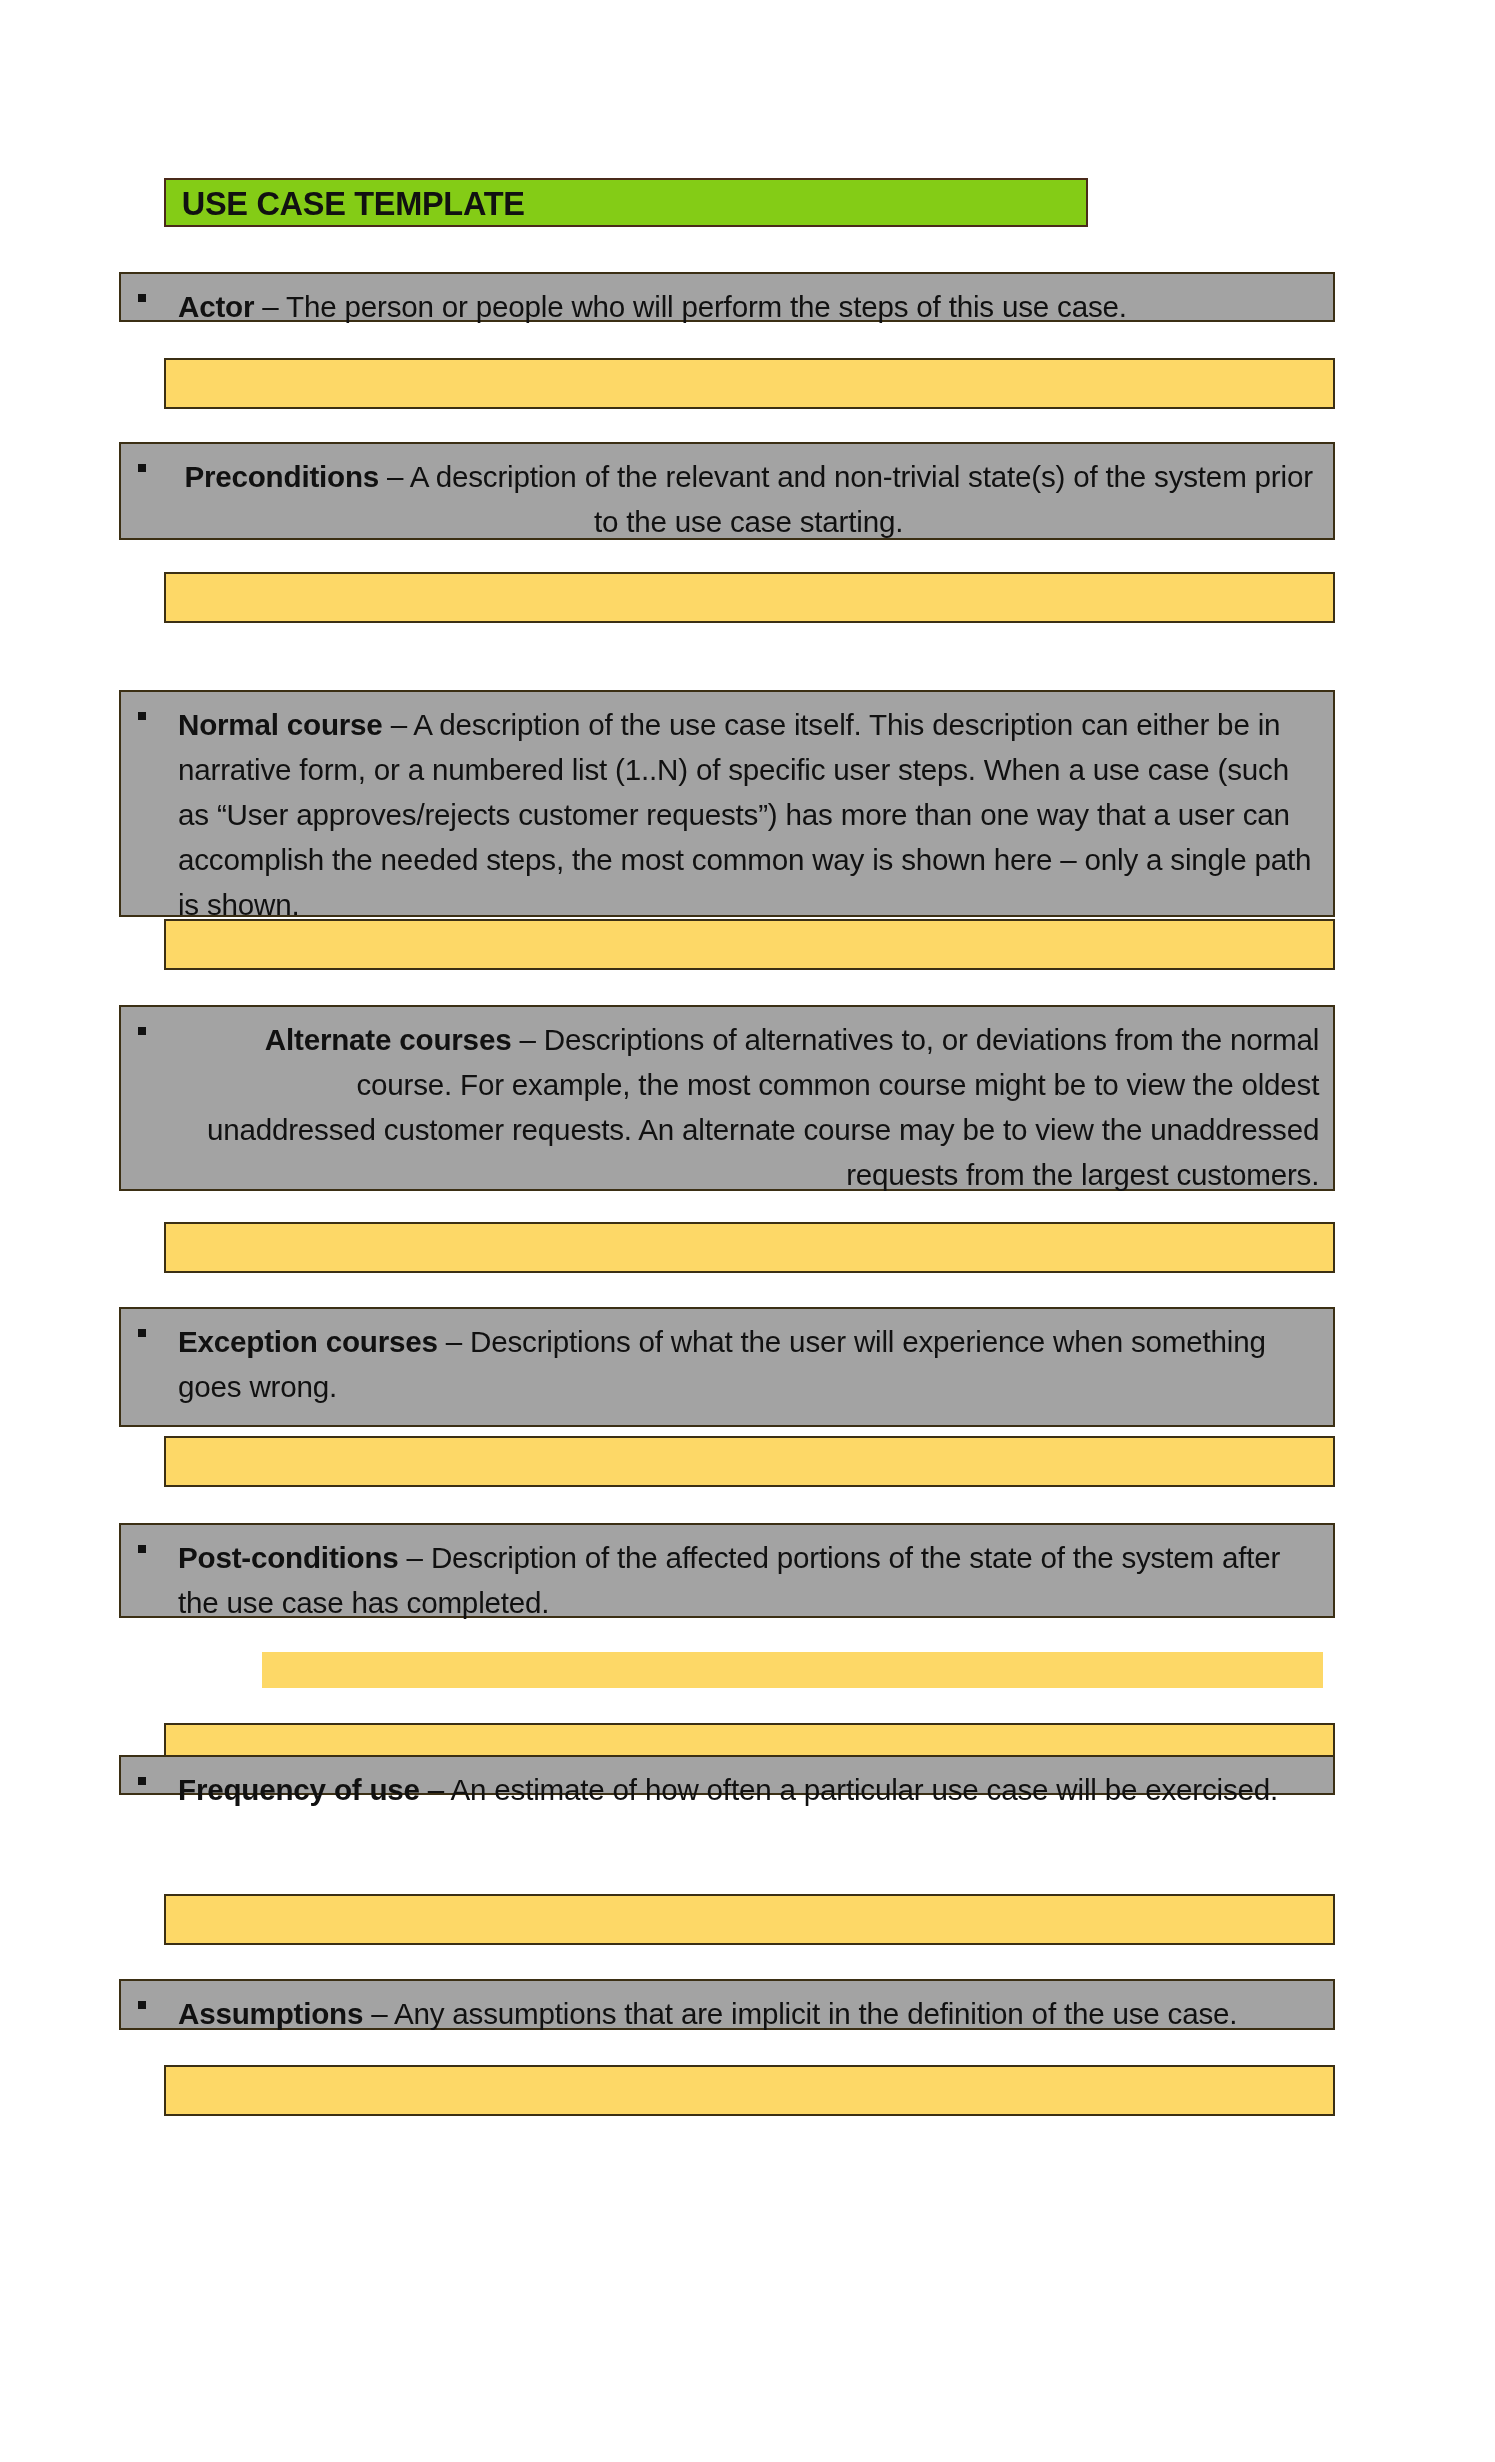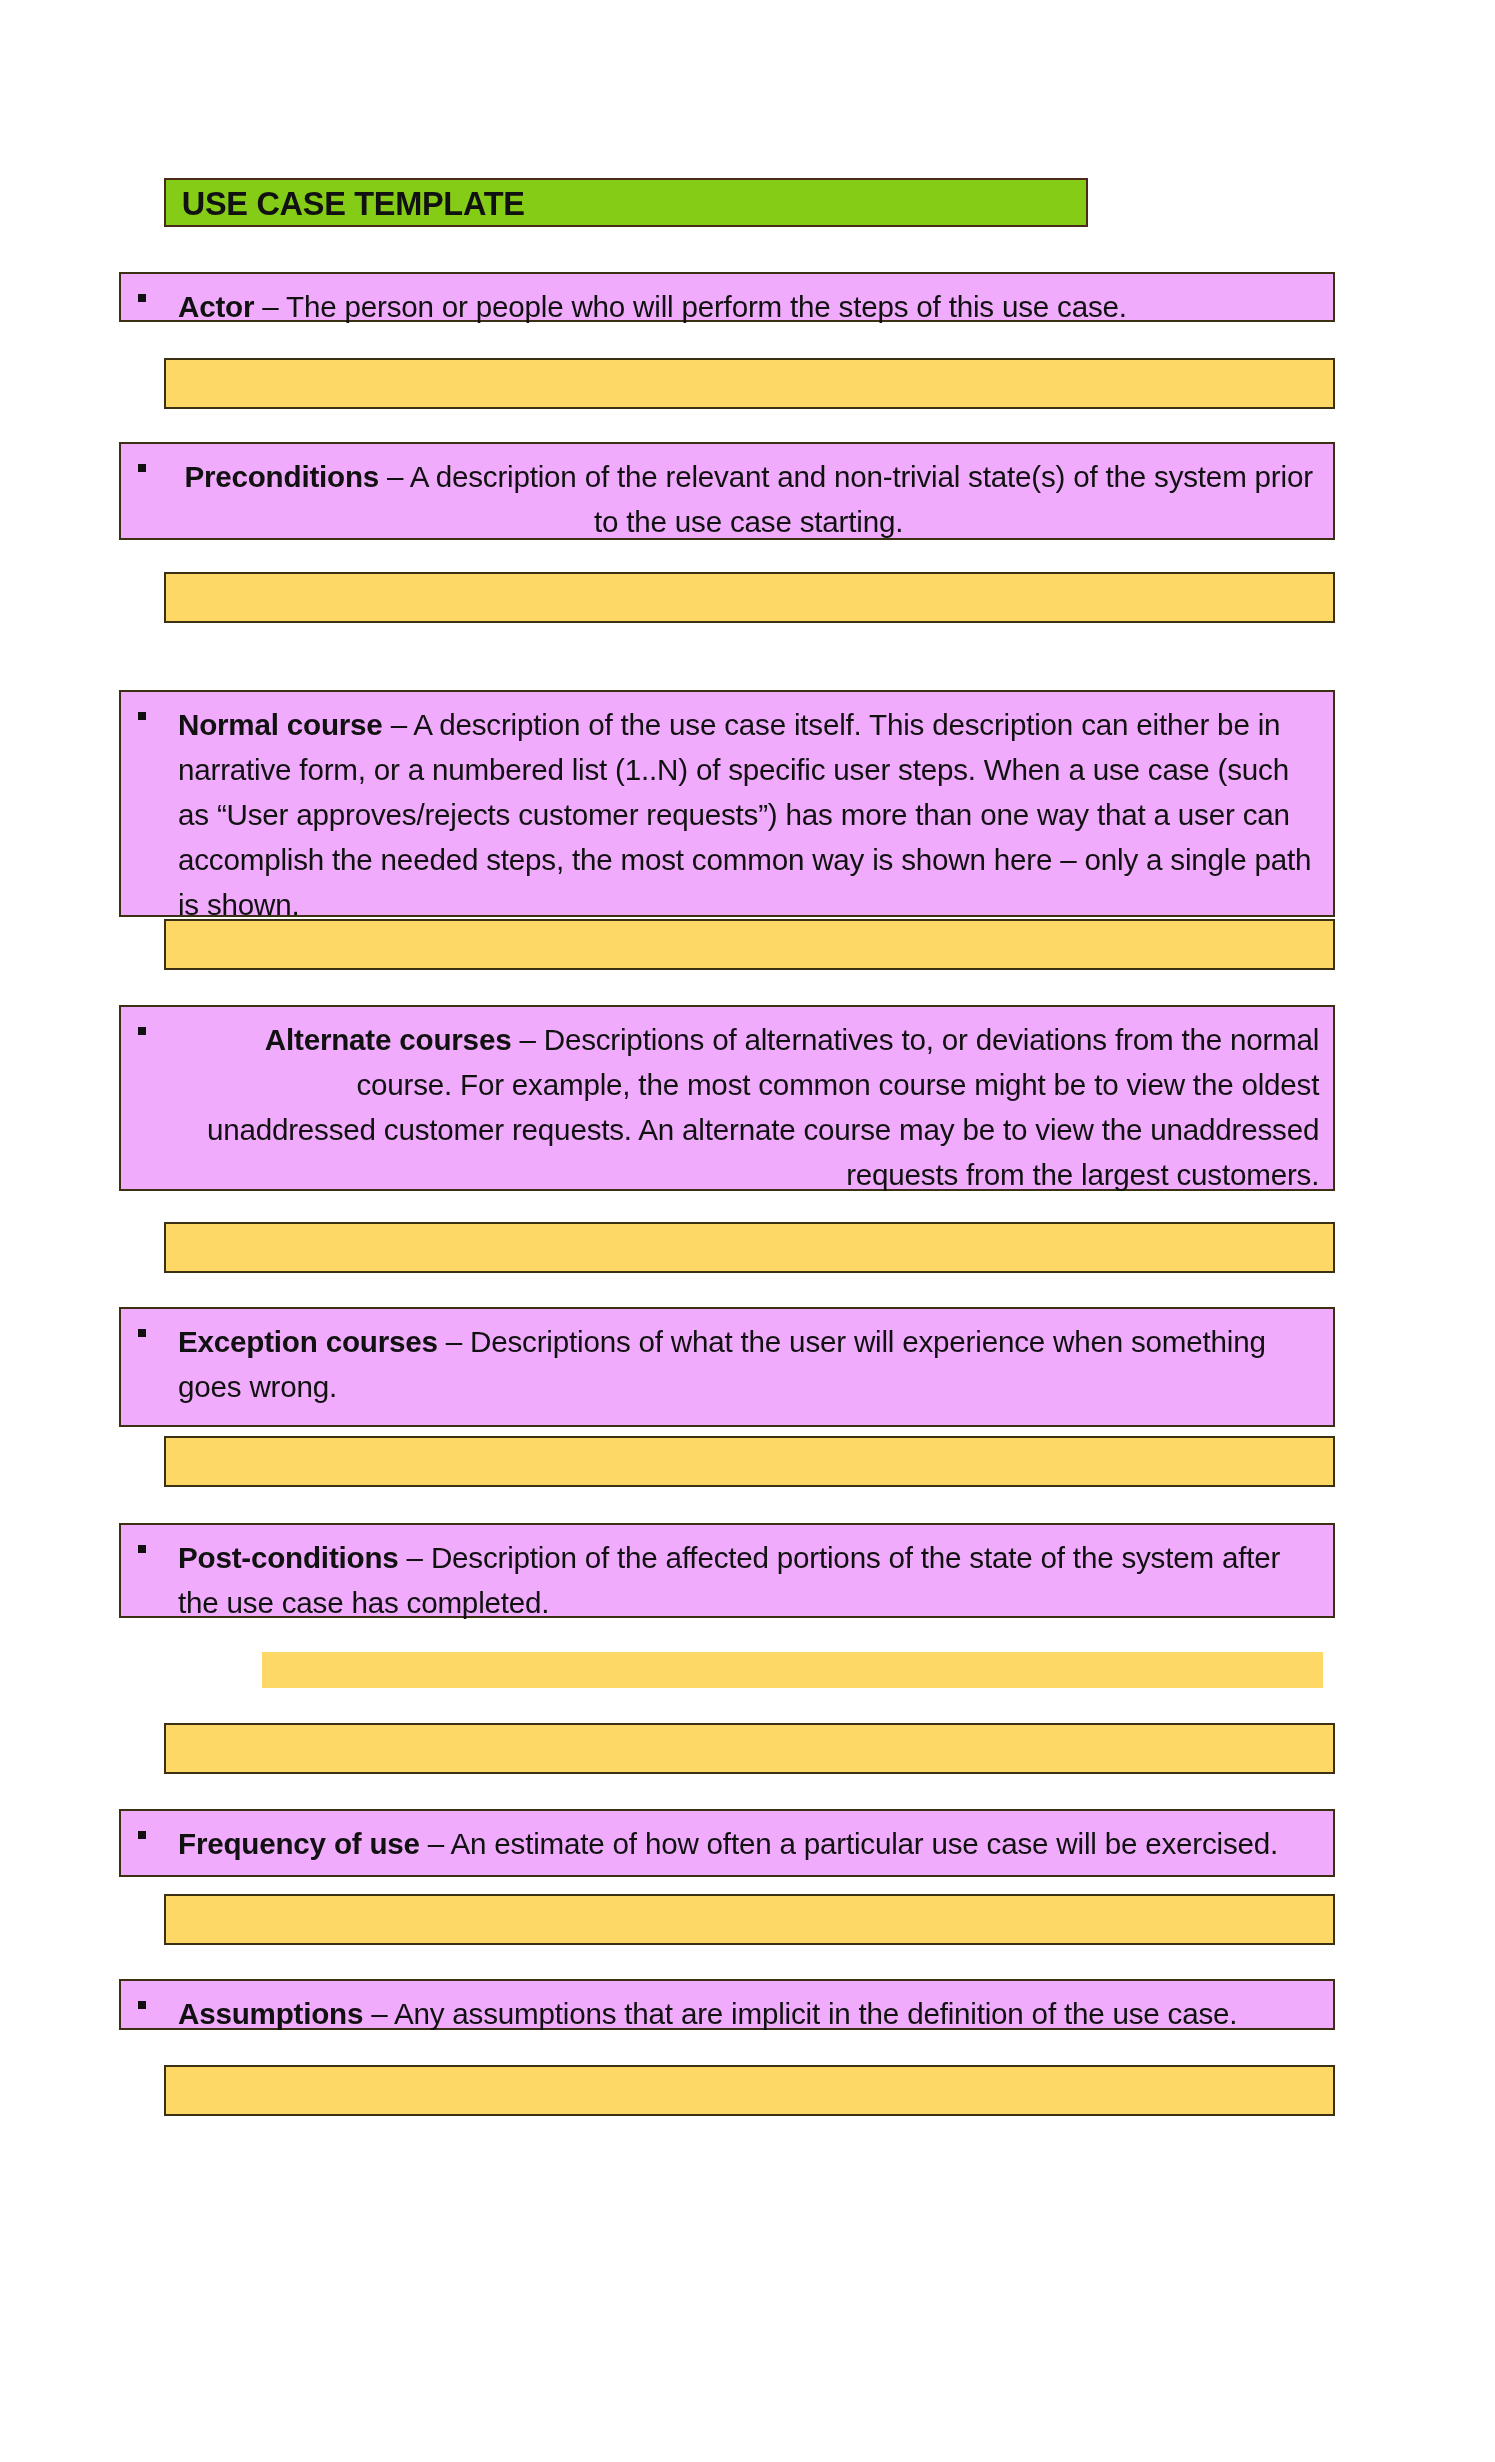--- a/index.html
+++ b/index.html
@@ -2,21 +2,21 @@
 <html><head>
 <meta charset="utf-8">
 <style>
   html, body { margin:0; padding:0; background:#ffffff; }
   body { width:1495px; height:2463px; position:relative; overflow:hidden;
          font-family:"Liberation Sans", sans-serif; color:#111; }
   .title-box { position:absolute; left:164px; top:178px; width:924px; height:49px;
                background:#84cc16; border:2px solid #4a2a1a; box-sizing:border-box; }
   .title-text { position:absolute; left:15.8px; top:7.9px; font-weight:bold; font-size:32.5px;
                 color:#111; letter-spacing:-0.3px; line-height:33px; }
-  .section { position:absolute; left:119px; width:1216px; background:#f0abfc;
+  .section { position:absolute; left:119px; width:1216px; background:#a3a3a3;
              border:2px solid #3b2f14; box-sizing:border-box; }
   .bullet { position:absolute; left:16.7px; top:19.7px; width:7.9px; height:7.9px; background:#111; }
   .sec-text { position:absolute; left:57px; top:9.9px; right:13.8px; font-size:29.6px;
               line-height:45px; letter-spacing:-0.2px; white-space:nowrap; }
   .sec-text b { font-weight:bold; }
   .line { display:block; }
   .answer { position:absolute; left:164px; width:1171px; height:51px; background:#fdd867;
             border:2px solid #3b2f14; box-sizing:border-box; }
   .answer-plain { position:absolute; left:262px; top:1652px; width:1061px; height:36px;
                   background:#fdd867; }
@@ -80,21 +80,21 @@
 <div class="section" style="top:1523px;height:95px;">
   <span class="bullet"></span>
   <div class="sec-text">
     <span class="line"><b>Post-conditions</b><span> – </span><span>Description of the affected portions of the state of the system after</span></span>
     <span class="line">the use case has completed.</span>
   </div>
 </div>
 <div class="answer-plain"></div>
 <div class="answer" style="top:1723px;"></div>
 
-<div class="section" style="top:1809px;height:68px;">
+<div class="section" style="top:1755px;height:40px;">
   <span class="bullet"></span>
   <div class="sec-text">
     <span class="line"><b>Frequency of use</b><span> – </span><span>An estimate of how often a particular use case will be exercised.</span></span>
   </div>
 </div>
 <div class="answer" style="top:1894px;"></div>
 
 <div class="section" style="top:1979px;height:51px;">
   <span class="bullet"></span>
   <div class="sec-text">

